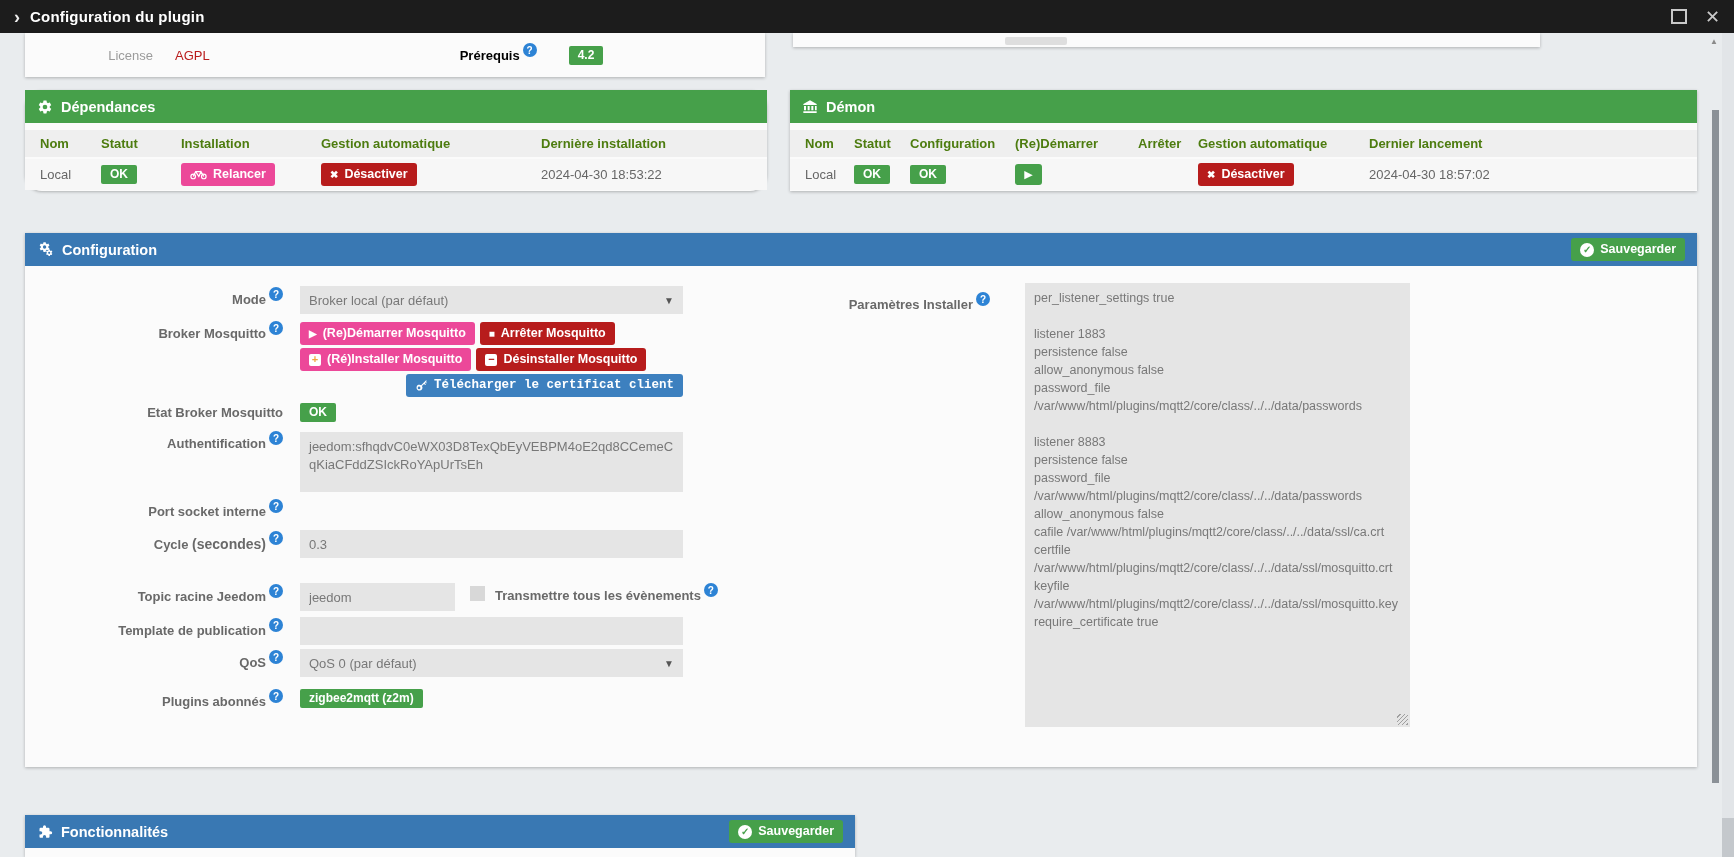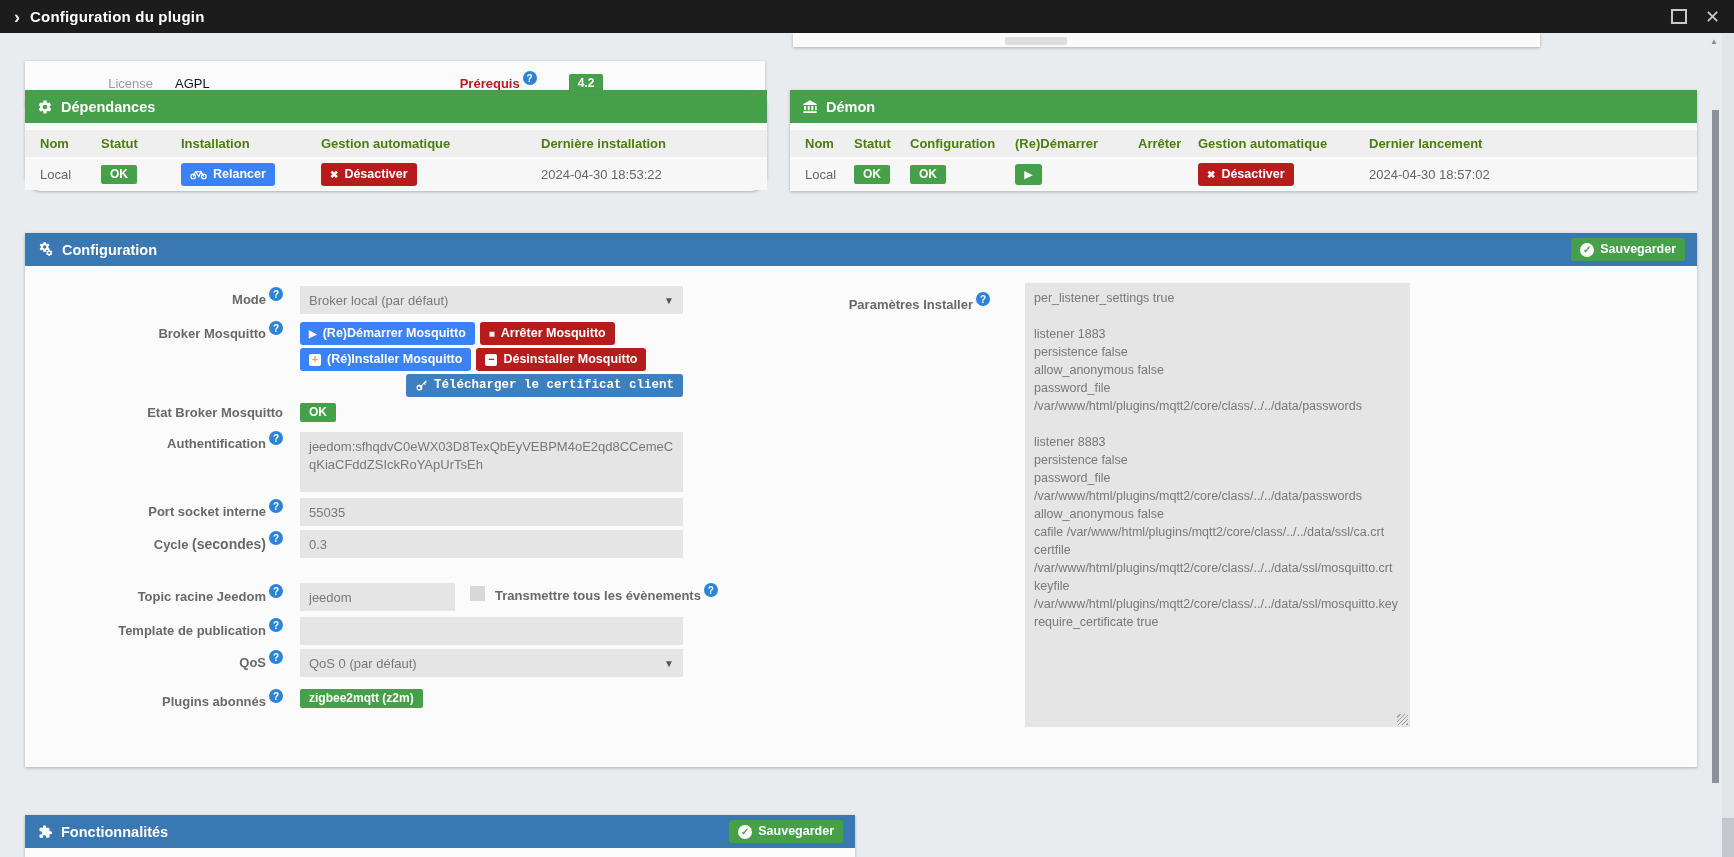--- a/index.html
+++ b/index.html
@@ -16,36 +16,36 @@
 
   
   .panel { position:absolute; background:#fbfbfb; box-shadow:0 1px 3px rgba(0,0,0,.25); }
   .phead { height:33px; display:flex; align-items:center; gap:8px; padding:0 12px;
            color:#fff; font-weight:bold; font-size:14.5px; box-sizing:border-box; }
   .phead.green { background:#46a04a; }
   .phead.blue  { background:#3978b3; }
   .phead svg { flex:0 0 auto; }
 
   
-  .license-panel { left:25px; top:33px; width:740px; height:44px; display:flex; align-items:center; font-size:13px;margin-top:28px; }
+  .license-panel { left:25px; top:33px; width:740px; height:44px; display:flex; align-items:center; font-size:13px; }
   .lic-label { width:128px; text-align:right; color:#9b9b9b; }
-  .lic-value { margin-left:22px; color:#0f172a; }
-  .prereq-label { margin-left:250px; color:#b91c1c; font-weight:bold; }
+  .lic-value { margin-left:22px; color:#b91c1c; }
+  .prereq-label { margin-left:250px; color:#000000; font-weight:bold; }
   .prereq-badge { margin-left:32px; }
   .top-sliver { left:793px; top:33px; width:747px; height:14px; }
   .sliver-chip { position:absolute; left:212px; top:4px; width:62px; height:8px; background:#dedede; border-radius:2px; }
 
   
   .badge { display:inline-flex; align-items:center; justify-content:center; padding:2px 9px;
            font-size:12px; font-weight:bold; color:#fff; border-radius:2px; line-height:1.25; }
   .badge.green { background:#46a04a; }
   .btn { display:inline-flex; align-items:center; gap:6px; padding:4px 9px; font-size:12.5px;
          font-weight:bold; color:#fff; border:none; border-radius:3px; cursor:pointer; line-height:1.2;
          font-family:inherit; }
-  .btn.orange { background:#3b82f6; }
+  .btn.orange { background:#ec4899; }
   .btn.red    { background:#b71c1c; }
   .btn.blue   { background:#3d80bf;font-family:Liberation Mono, monospace; }
   .btn.green  { background:#46a04a; }
   .sqico { width:12px; height:12px; background:#fff; border-radius:2px; display:inline-flex;
            align-items:center; justify-content:center; font-size:11px; font-weight:bold; line-height:1; }
   .sqico.orange { color:#f0a63f; } .sqico.red { color:#b71c1c; }
   .ico-glyph { font-size:10px; line-height:1; }
   .chkcirc { width:14px; height:14px; border-radius:50%; background:#fff; color:#46a04a;
              display:inline-flex; align-items:center; justify-content:center; font-size:10px; font-weight:bold; }
   .help { display:inline-flex; width:14px; height:14px; border-radius:50%; background:#2d83d5; color:#fff;
@@ -231,21 +231,20 @@
         <span>Télécharger le certificat client</span>
       </button>
 
       <div class="flabel" style="top:172px;"><span>Etat Broker Mosquitto</span></div>
       <div class="fctrl" style="top:169px;"><span class="badge green">OK</span></div>
 
       <div class="flabel" style="top:203px;"><span>Authentification</span><span class="help">?</span></div>
       <textarea class="fctrl ta ta-auth" style="top: 199px;" spellcheck="false">jeedom:sfhqdvC0eWX03D8TexQbEyVEBPM4oE2qd8CCemeCqKiaCFddZSIckRoYApUrTsEh</textarea>
 
       <div class="flabel" style="top:271px;"><span>Port socket interne</span><span class="help">?</span></div>
-      <input class="fctrl inp" style="top: 265px;" value="55035">
 
       <div class="flabel" style="top:303px;"><span>Cycle</span> <span class="sublab">(secondes)</span><span class="help">?</span></div>
       <input class="fctrl inp" style="top: 297px;" value="0.3">
 
       <div class="flabel" style="top:356px;"><span>Topic racine Jeedom</span><span class="help">?</span></div>
       <input class="fctrl inp short" style="top: 350px;" value="jeedom">
       <span class="chkbox" style="left:445px; top:353px;"></span>
       <span class="chklab" style="left:470px; top:355px;"><span>Transmettre tous les évènements</span><span class="help">?</span></span>
 
       <div class="flabel" style="top:390px;"><span>Template de publication</span><span class="help">?</span></div>

